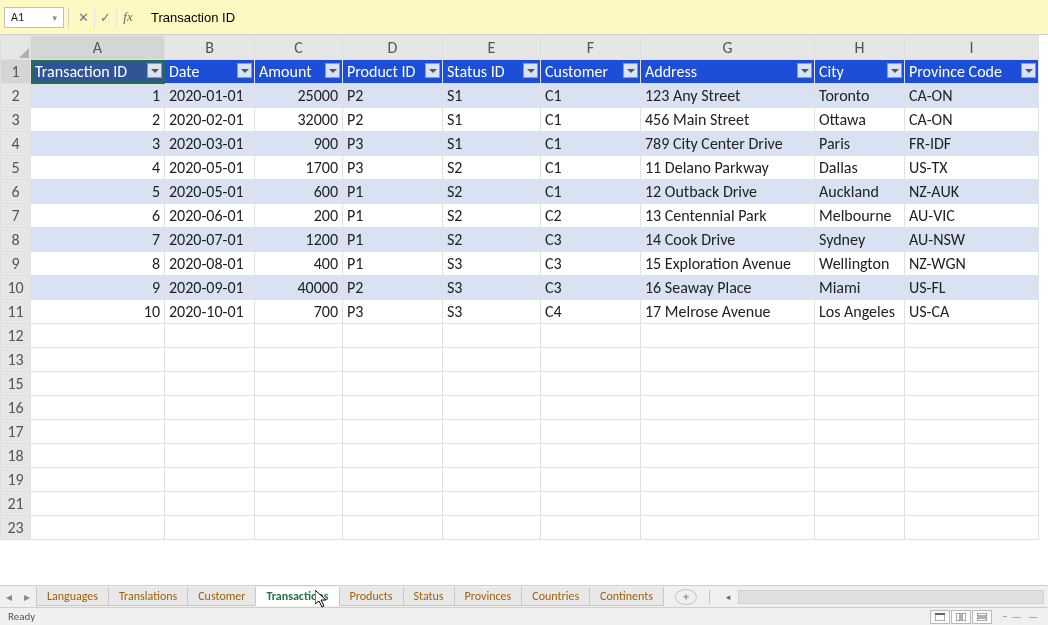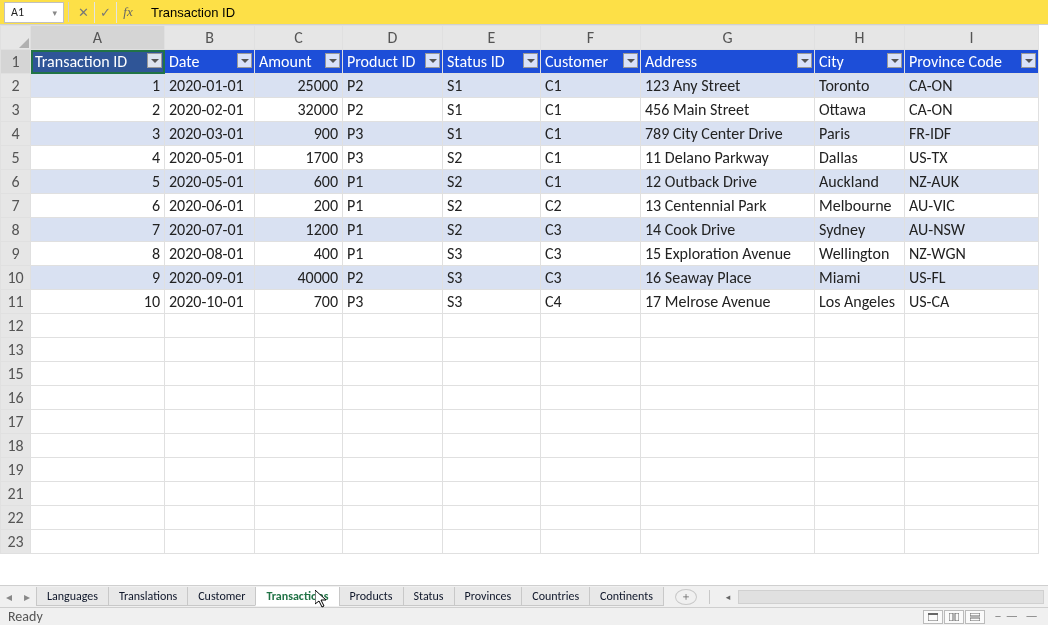--- a/index.html
+++ b/index.html
@@ -1,20 +1,20 @@
 <!DOCTYPE html>
 <html><head>
 <meta charset="utf-8">
 <style>
   * { box-sizing: border-box; margin: 0; padding: 0; }
   html, body { width: 1048px; height: 625px; font-family: Calibri, Arial, sans-serif; font-size: 14px; background: #f3f3f3; overflow: hidden; color: #222;}
   .frame { display: flex; flex-direction: column; height: 625px; }
 
   
-  .formula-bar { display: flex; align-items: center; height: 25px; background: #fde047; border-bottom: 1px solid #d0d0d0; justify-content: flex-end; }
+  .formula-bar { display: flex; align-items: center; height: 35px; background: #fef9c3; border-bottom: 1px solid #d0d0d0; justify-content: flex-end; }
   .name-box { width: 60px; height: 21px; margin-left: 4px; background: white; border: 1px solid #c0c0c0; display: flex; align-items: center; padding: 0 6px; font-size: 12px;}
   .nb-arrow { margin-left: auto; font-size: 9px; color: #888; }
   .fb-btn { width: 22px; text-align: center; font-size: 13px; color: #777; border-right: 1px solid #e4e4e4; line-height: 21px;}
   .fx { width: 22px; text-align: center; font-style: italic; font-family: 'Times New Roman', serif; color: #666; font-size: 13px;}
   .formula-input { flex: 1; height: 21px; border: none; background: transparent; padding: 0 12px; font-size: 13px; outline: none;}
   .sep-v { width: 1px; background: #d0d0d0; height: 20px; margin: 0 4px;}
 
   
   .grid-area { flex: 1; overflow: hidden; background: white; position: relative;}
   .grid { border-collapse: collapse; table-layout: fixed; }
@@ -30,29 +30,29 @@
   .filter-btn { position: absolute; right: 2px; top: 3px; width: 15px; height: 15px; background: #ffffffd6; border: 1px solid #999; display: flex; align-items: center; justify-content: center; cursor:pointer;}
   .filter-btn svg { display:block;}
   .band { background: #D9E1F2; }
   .selcell { outline: 2px solid #217346; outline-offset: -2px; position: relative;}
   .cell-inner { padding: 0 4px; overflow: hidden; text-overflow: clip; white-space: nowrap;}
   .num { text-align: right; }
 
   
   .tab-strip { display: flex; align-items: center; height: 22px; background: #f0f0f0; border-top: 1px solid #cfcfcf; font-size: 12px;}
   .nav-btn { width: 18px; text-align: center; color: #888; cursor:pointer;}
-  .sheet-tab { padding: 2px 10px; border: 1px solid #c8c8c8; border-top: none; background: #e8e8e8; color: #0f172a; margin-right: -1px; cursor:pointer;}
+  .sheet-tab { padding: 2px 10px; border: 1px solid #c8c8c8; border-top: none; background: #e8e8e8; color: #a16207; margin-right: -1px; cursor:pointer;}
   .sheet-tab.active { background: #ffffff; font-weight: bold; color: #217346; border-bottom-color: white;}
   .add-sheet { width: 22px; height: 16px; border: 1px solid #c8c8c8; border-radius: 50%; text-align: center; color: #666; margin-left: 12px; font-size: 11px; line-height:14px; cursor:pointer;}
   .tab-sep { width: 1px; height: 14px; background: #c8c8c8; margin: 0 12px;}
   .h-scroll-track { flex:1; height: 14px; margin: 0 4px; background: #e0e0e0; border:1px solid #d0d0d0; position: relative; display:flex; align-items:center;}
   .h-scroll-arrow { width: 12px; text-align:center; font-size:9px; color:#666; cursor:pointer;}
 
   
-  .status-bar { display: flex; align-items: center; height: 18px; background: #f0f0f0; border-top: 1px solid #cfcfcf; font-size: 14px; color: #555; padding: 0 8px; text-align: right;}
+  .status-bar { display: flex; align-items: center; height: 18px; background: #f0f0f0; border-top: 1px solid #cfcfcf; font-size: 11px; color: #555; padding: 0 8px; text-align: right;}
   .view-btns { margin-left: auto; display: flex; gap: 1px; align-items:center;}
   .view-btn { width: 20px; height: 14px; border: 1px solid #bbb; background: #fafafa; display:flex; align-items:center; justify-content:center; cursor:pointer;}
   .zoom-ctl { display:flex; align-items:center; margin-left:10px; gap:4px; color:#888;}
 
   .cursor-img { position: absolute; left: 315px; bottom: 15px; pointer-events: none; z-index: 50;}
 </style>
 </head>
 <body>
 
 <div class="frame">
@@ -668,50 +668,20 @@
             </td>
             <td>
               <div class="cell-inner"></div>
             </td>
             <td>
               <div class="cell-inner"></div>
             </td>
           </tr>
           <tr>
             <th class="row-head">21</th>
-            <td>
-              <div class="cell-inner"></div>
-            </td>
-            <td>
-              <div class="cell-inner"></div>
-            </td>
-            <td>
-              <div class="cell-inner"></div>
-            </td>
-            <td>
-              <div class="cell-inner"></div>
-            </td>
-            <td>
-              <div class="cell-inner"></div>
-            </td>
-            <td>
-              <div class="cell-inner"></div>
-            </td>
-            <td>
-              <div class="cell-inner"></div>
-            </td>
-            <td>
-              <div class="cell-inner"></div>
-            </td>
-            <td>
-              <div class="cell-inner"></div>
-            </td>
-          </tr>
-          <tr>
-            <th class="row-head">22</th>
             <td>
               <div class="cell-inner"></div>
             </td>
             <td>
               <div class="cell-inner"></div>
             </td>
             <td>
               <div class="cell-inner"></div>
             </td>
             <td>

